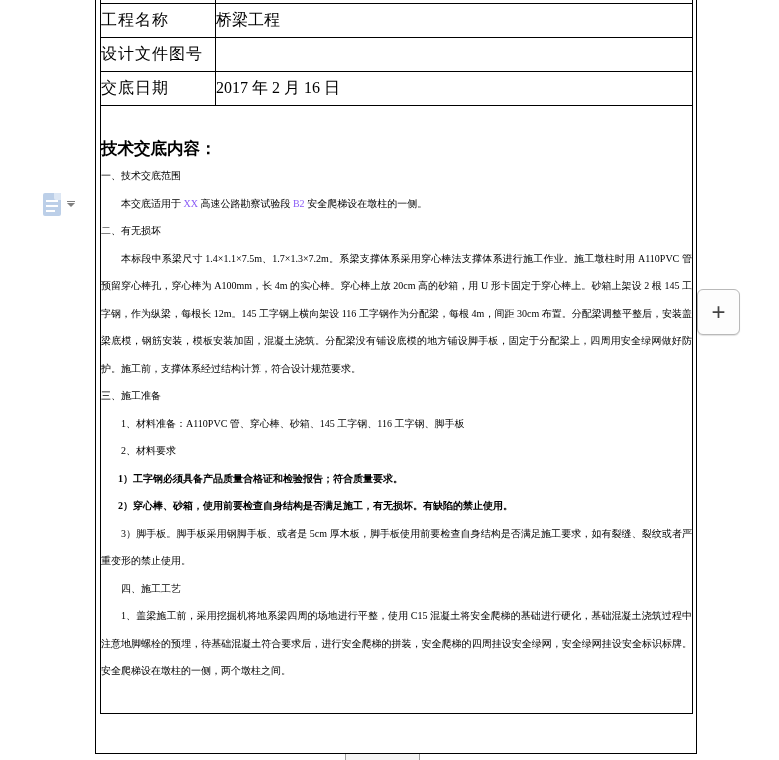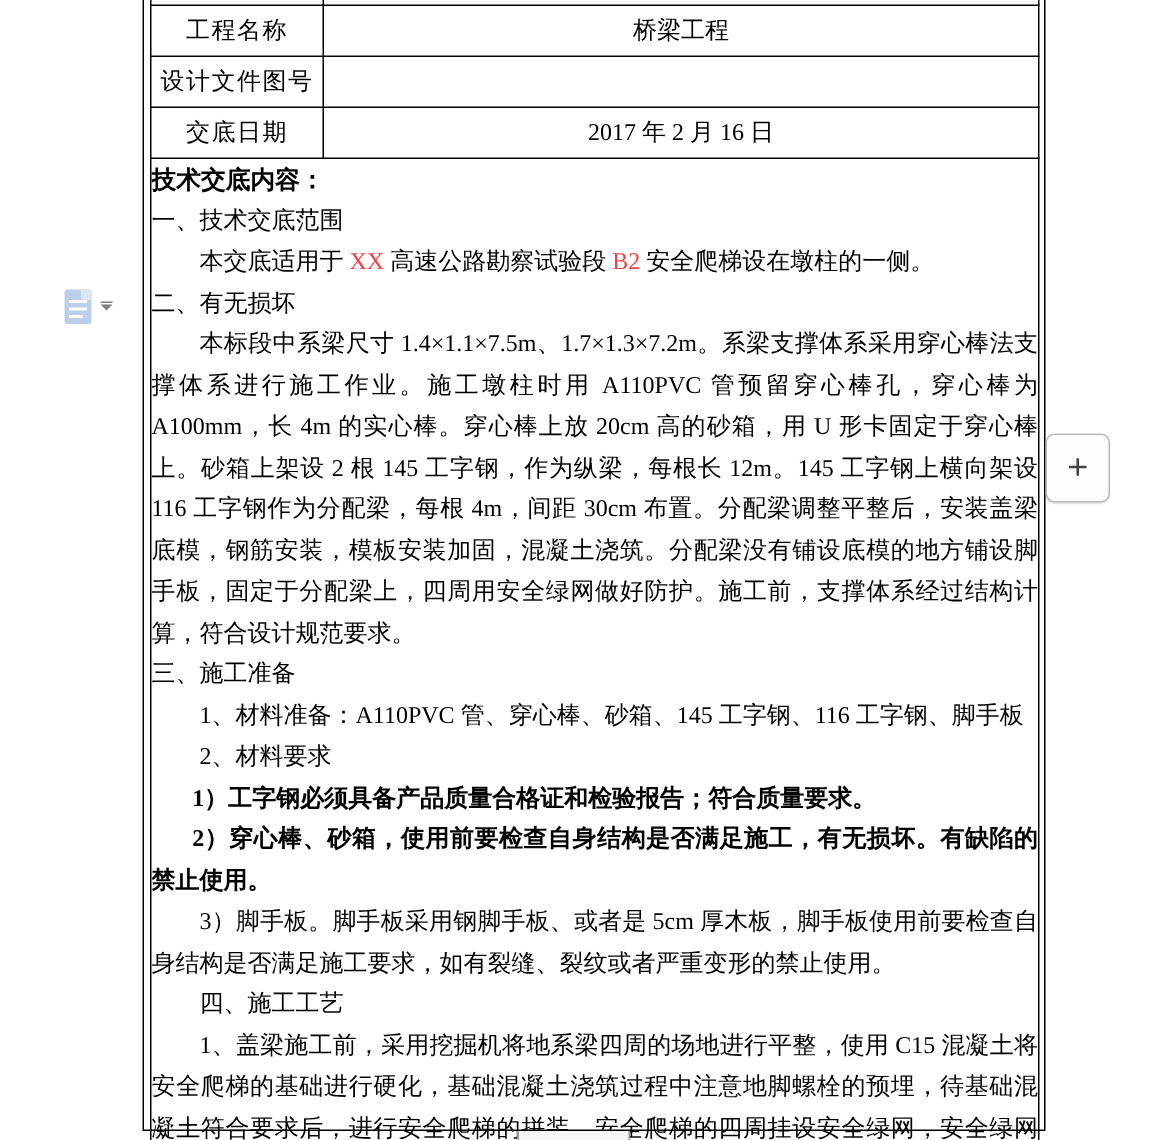--- a/index.html
+++ b/index.html
@@ -17,35 +17,35 @@
   
   table.doc-table{
     position:absolute;left:100px;top:-30px;width:593px;
     border-collapse:collapse;table-layout:fixed;
   }
   table.doc-table td{
     border:1px solid #000;padding:0;vertical-align:middle;
     font-size:16px;overflow:hidden;
   }
   tr.r-partial td{height:33px;border-top:none;}
-  tr.r-info td{height:33px;text-align:center;}
+  tr.r-info td{height:33px;text-align:left;}
   td.lbl{letter-spacing:1px;}
   td.content-cell{
     height:607px;vertical-align:top;text-align:left;
     padding:2px 5px 0 5px;
   }
   .content-cell p{
-    margin:0;font-size:16px;line-height:27.5px;
+    margin:0;font-size:10px;line-height:27.5px;
     text-align:justify;
   }
   .bold-title{font-weight:bold;font-size:16.5px !important;}
   .flush{text-indent:0;}
   .ind2{text-indent:2em;}
   .ind17{text-indent:1.7em;font-weight:bold;}
-  .navy{color:#ef4444;}
+  .navy{color:#8b5cf6;}
 
   
   .paste-btn{position:absolute;left:42px;top:192px;width:36px;height:26px;cursor:pointer;}
   .paste-doc{
     position:absolute;left:1px;top:1px;width:18px;height:23px;
     background:#bccfe8;border-radius:2px;
   }
   .paste-doc .fold{
     position:absolute;right:0;top:0;width:7px;height:7px;
     background:#dde7f4;border-bottom-left-radius:2px;

